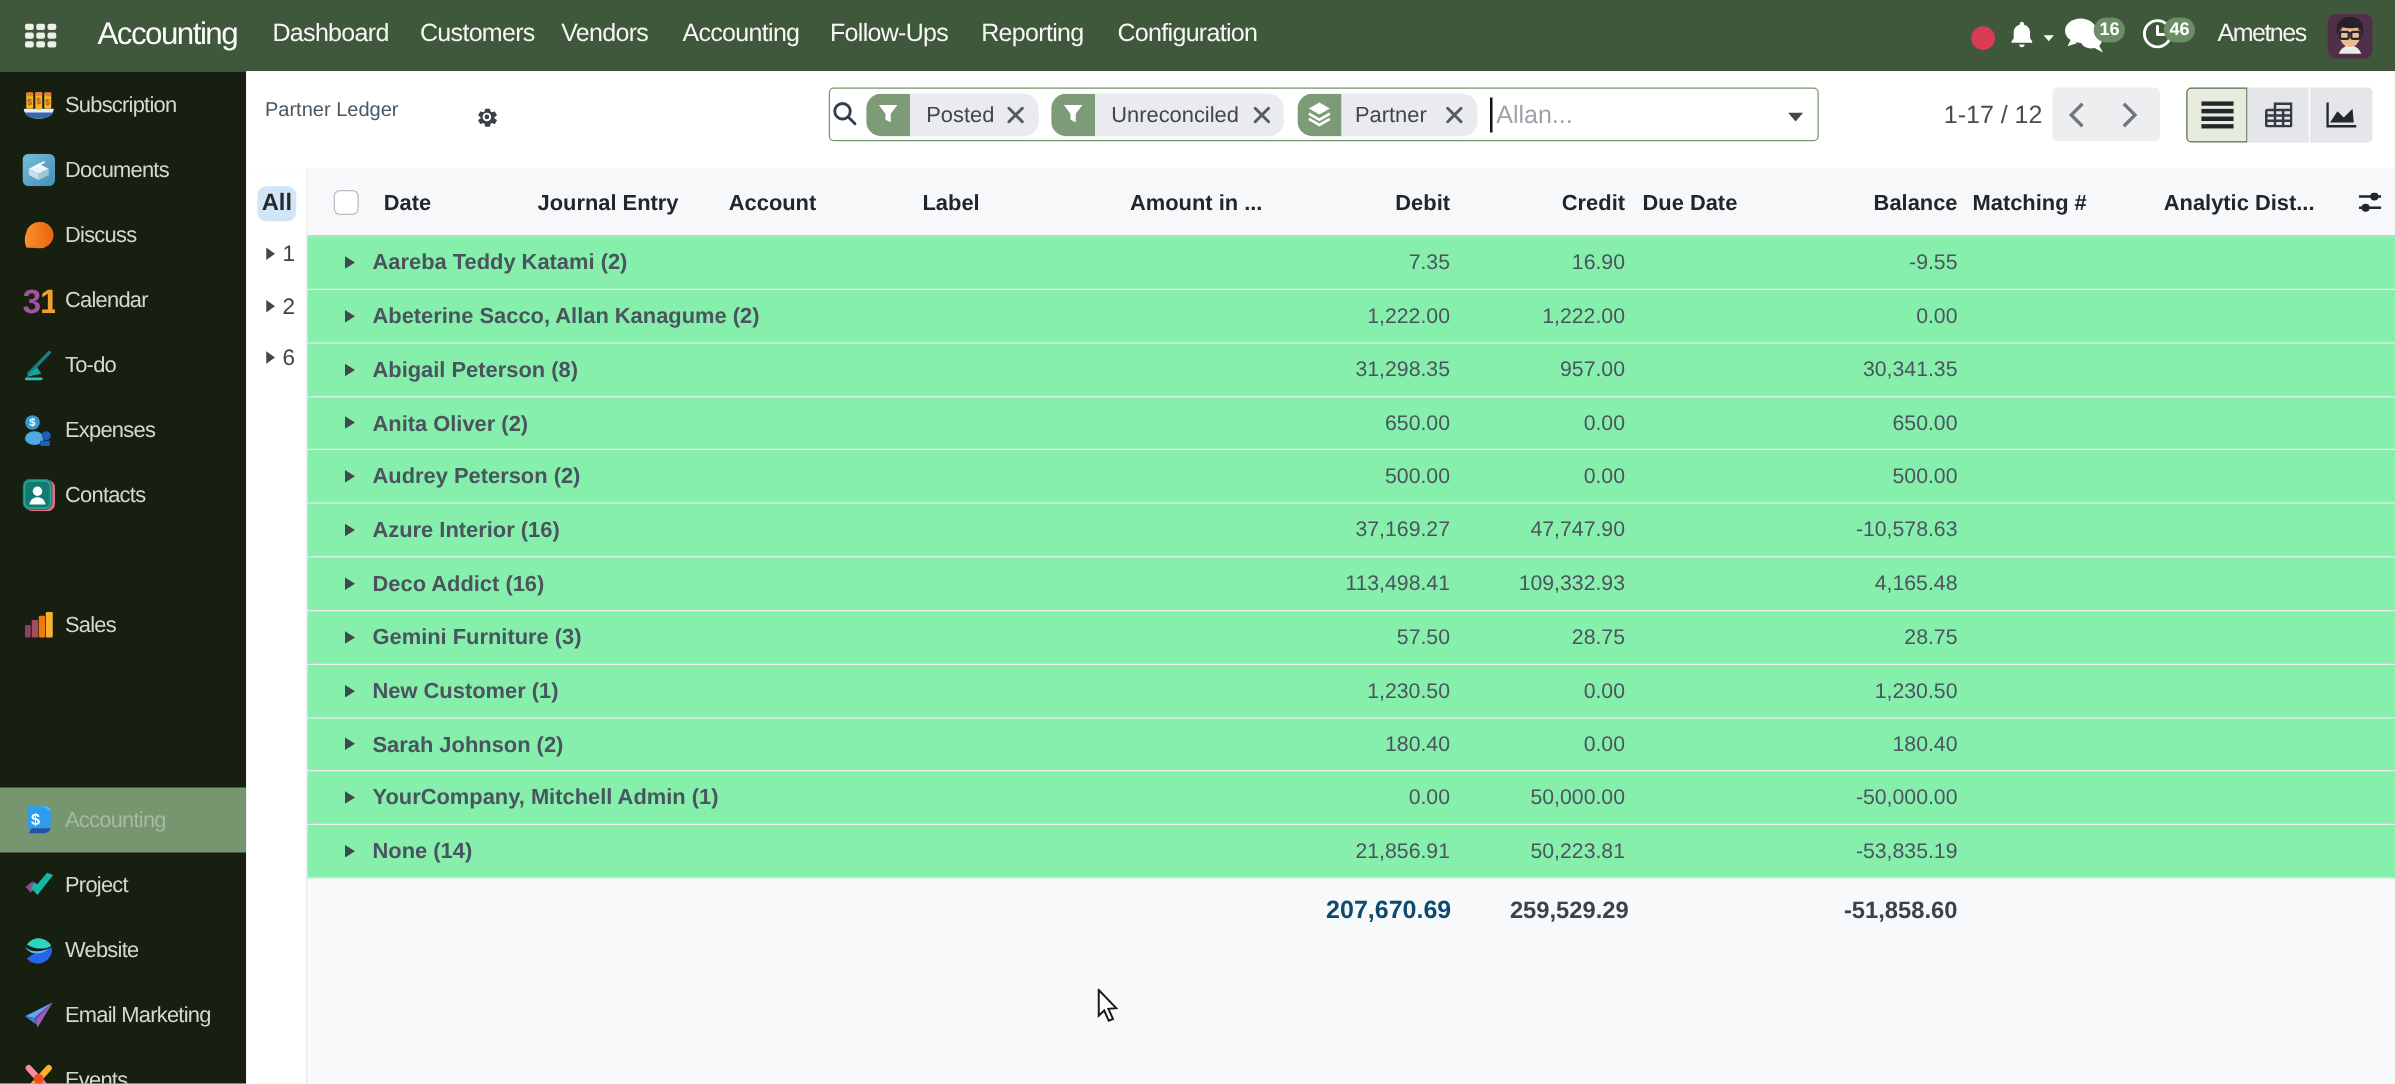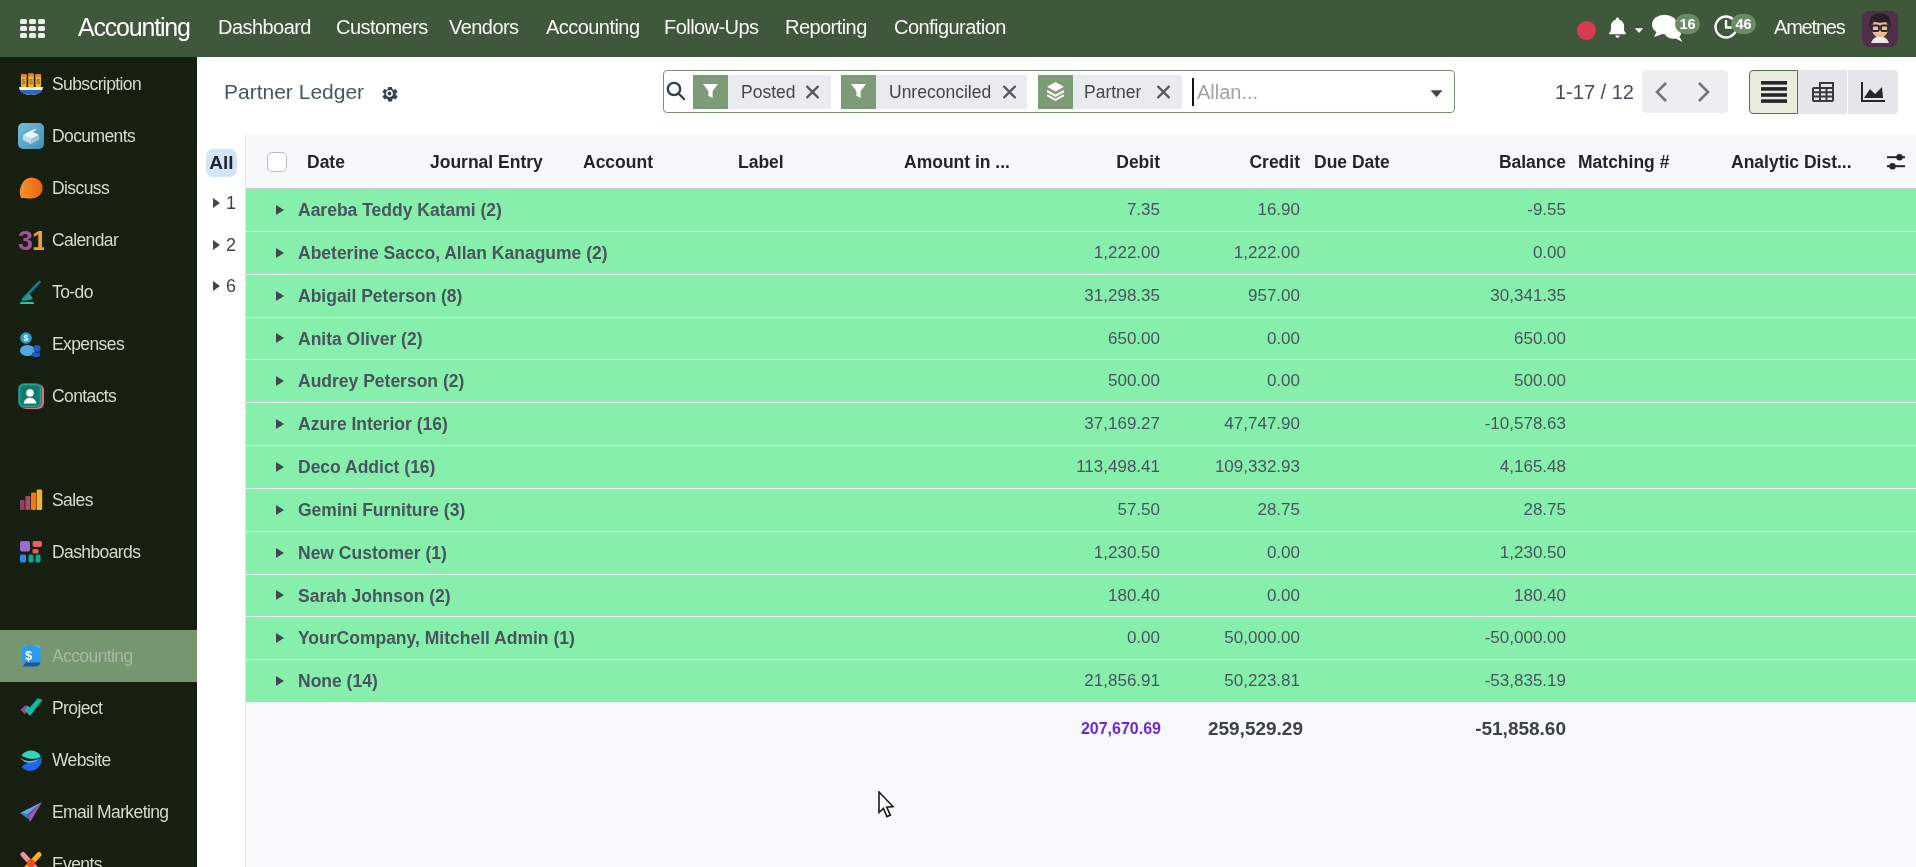--- a/index.html
+++ b/index.html
@@ -32,21 +32,21 @@
 .h { position:absolute; top:152px; font-size:17.5px; font-weight:bold; color:#20262B; white-space:nowrap; }
 .row { position:absolute; left:246px; width:1670px; background:#86efac; border-bottom:1px solid #ECEEF1; }
 .row .tri { position:absolute; left:29.5px; top:50%; margin-top:-5.5px; width:0; height:0; border-left:8px solid #3F4850; border-top:5.5px solid transparent; border-bottom:5.5px solid transparent; }
 .row .nm { position:absolute; left:52px; top:50%; transform:translateY(-50%); font-size:17.5px; font-weight:bold; color:#4A545E; white-space:nowrap; }
 .num { position:absolute; top:50%; transform:translateY(-50%); font-size:17px; color:#4A545E; white-space:nowrap; }
 .mark { position:absolute; font-size:18px; color:#3C434A; }
 .mark .t { display:inline-block; width:0; height:0; border-left:7px solid #3F4850; border-top:5px solid transparent; border-bottom:5px solid transparent; margin-right:6px; vertical-align:1px; }
 
 
 #search { position:absolute; left:466px; top:13px; width:792px; height:43px; background:#fff; border:1px solid #74966D; border-radius:4px; }
-.facet { position:absolute; top:4px; height:34px; border-radius:0; overflow:hidden; background:#E9EBEE; }
+.facet { position:absolute; top:4px; height:34px; border-radius:12px; overflow:hidden; background:#E9EBEE; }
 .facet .g { position:absolute; left:0; top:0; bottom:0; background:#7E9B78; }
 .facet .t { position:absolute; font-size:17.5px; color:#41464B; top:50%; transform:translateY(-50%); }
 .facet .x { position:absolute; top:50%; transform:translateY(-50%); }
 </style>
 </head>
 <body>
 
 <div id="nav">
   <div id="grid">
     <i style="left:0;top:0"></i>
@@ -189,31 +189,20 @@
   </div>
   <div class="sitem" style="top:417px">
     <svg viewBox="0 0 26 26">
         <rect x="2" y="13" width="4.6" height="10" rx="1" fill="#8E4162"></rect>
         <rect x="7.4" y="9" width="5" height="14" rx="1" fill="#A34E5E"></rect>
         <rect x="13" y="5.5" width="5" height="17.5" rx="1" fill="#F2770C"></rect>
         <rect x="18.6" y="2.5" width="5.6" height="20.5" rx="1" fill="#F6B02D"></rect>
       </svg>
     <span class="lbl">Sales</span>
   </div>
-  <div class="sitem" style="top:469px">
-    <svg viewBox="0 0 26 26">
-        <rect x="2" y="2" width="10" height="10.5" rx="2" fill="#9B6BD3"></rect>
-        <rect x="14.5" y="2" width="9.5" height="6" rx="2" fill="#EE5D5D"></rect>
-        <rect x="14.5" y="10" width="6" height="4.5" rx="1.5" fill="#EE5D5D"></rect>
-        <rect x="2" y="15.5" width="6" height="8" rx="1.5" fill="#2E86E8"></rect>
-        <rect x="10.5" y="15.5" width="5" height="8" rx="1.5" fill="#12A88A"></rect>
-        <rect x="17.5" y="15.5" width="5" height="8" rx="1.5" fill="#12A88A"></rect>
-      </svg>
-    <span class="lbl">Dashboards</span>
-  </div>
   <div class="sitem active" style="top:573px">
     <svg viewBox="0 0 26 26">
         <path d="M4 2h14.5A4 4 0 0 1 22.5 6v13.5H8A4 4 0 0 1 4 15.5z" fill="#2D9CEE"></path>
         <path d="M22.5 6A16.5 16.5 0 0 0 5 3.4 4 4 0 0 1 8.2 2h10.3a4 4 0 0 1 4 4z" fill="#56B7F7"></path>
         <path d="M7 19.5h15.5c-.8 2.8-2.8 4-5.8 4H4.5c1.5-1 2-2.3 2.5-4z" fill="#1A54B0"></path>
         <path d="M4 15.5a4 4 0 0 0 4 4h-1c-1.8 1.6-3.2.6-3-1.8z" fill="#2D9CEE"></path>
         <text x="10.5" y="17" font-size="13" font-weight="bold" fill="#fff" text-anchor="middle" font-family="Liberation Sans">$</text>
       </svg>
     <span class="lbl">Accounting</span>
   </div>
@@ -245,21 +234,21 @@
     <svg viewBox="0 0 26 26">
         <path d="M5 3.5l16 17.5" stroke="#F48FA2" stroke-width="5" stroke-linecap="round"></path>
         <path d="M21 3.5L5 21" stroke="#F7B32B" stroke-width="5" stroke-linecap="round"></path>
         <circle cx="13" cy="12.2" r="4" fill="#F04E23"></circle>
       </svg>
     <span class="lbl">Events</span>
   </div>
 </div>
 
 <div id="cp">
-  <div style="position:absolute; left:27px; top:23px; font-size:21px; color:#475663;text-align:right;">Partner Ledger</div>
+  <div style="position:absolute; left:15px; top:23px; font-size:16px; color:#475663;text-align:right;">Partner Ledger</div>
   <svg style="position:absolute;left:184px;top:28px" width="17" height="17" viewBox="0 0 16 16">
       <path fill="#3A4147" d="M8 4.8A3.2 3.2 0 1 0 8 11.2 3.2 3.2 0 0 0 8 4.8zm0 5A1.8 1.8 0 1 1 8 6.2a1.8 1.8 0 0 1 0 3.6zM13.8 9.3l1.5.9c.2.1.3.4.2.6l-1.4 2.4c-.1.2-.4.3-.6.2l-1.7-.7a6 6 0 0 1-1.1.6l-.3 1.8c0 .2-.2.4-.5.4H7.1c-.2 0-.4-.2-.5-.4l-.3-1.8a6 6 0 0 1-1.1-.6l-1.7.7c-.2.1-.5 0-.6-.2L1.5 10.8c-.1-.2-.1-.5.2-.6l1.5-.9a6 6 0 0 1 0-1.3l-1.5-.9c-.2-.1-.3-.4-.2-.6l1.4-2.4c.1-.2.4-.3.6-.2l1.7.7a6 6 0 0 1 1.1-.6l.3-1.8c0-.2.2-.4.5-.4h2.8c.2 0 .4.2.5.4l.3 1.8a6 6 0 0 1 1.1.6l1.7-.7c.2-.1.5 0 .6.2l1.4 2.4c.1.2.1.5-.2.6l-1.5.9a6 6 0 0 1 0 1.3z"></path>
     </svg>
 
   <div id="search">
     <svg style="position:absolute;left:2px;top:10px" width="21" height="21" viewBox="0 0 21 21">
         <circle cx="8" cy="8" r="6.2" fill="none" stroke="#333F4B" stroke-width="2.3"></circle>
         <path d="M12.6 12.6L18 18" stroke="#333F4B" stroke-width="2.3" stroke-linecap="round"></path>
       </svg>
     <div class="facet" style="left:29px; width:138px;">
@@ -452,20 +441,20 @@
   <div class="row" style="top:660px;height:43px;">
       <span class="tri"></span>
       <span class="nm">None (14)</span>
       <span class="num" style="right:756px;">21,856.91</span>
       <span class="num" style="right:616px;">50,223.81</span>
       <span class="num" style="right:350px;">-53,835.19</span>
     </div>
 </div>
 
 <div id="totals" style="position:absolute;left:246px;top:705px;width:1670px;height:48px;">
-  <span class="num" style="right:755px;font-weight:bold;font-size:16px;color:#6d28d9;">207,670.69</span>
+  <span class="num" style="right:755px;font-weight:bold;font-size:20px;color:#0c4a6e;">207,670.69</span>
   <span class="num" style="right:613px;font-weight:bold;font-size:19px;color:#3A424A;">259,529.29</span>
   <span class="num" style="right:350px;font-weight:bold;font-size:19px;color:#3A424A;">-51,858.60</span>
 </div>
 
 <svg style="position:absolute;left:877px;top:791px" width="22" height="30" viewBox="0 0 22 30">
   <path d="M2 1l14 14.5-6.3.6 3.7 8-3.4 1.5-3.6-8.2L2 21.5z" fill="#fff" stroke="#1a1a1a" stroke-width="1.6"></path>
 </svg>
 
 </body></html>

